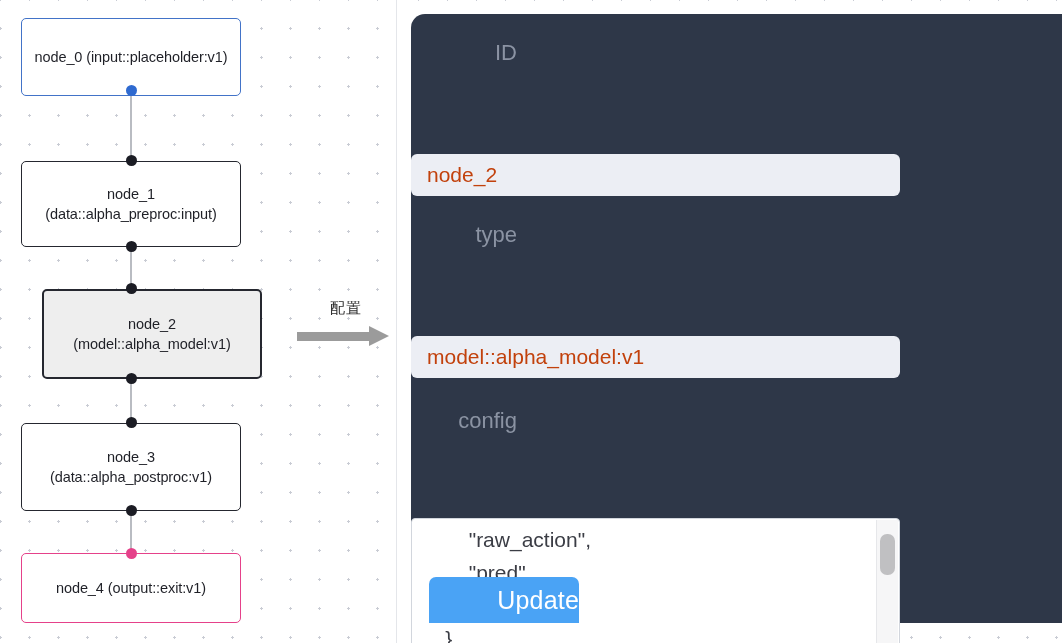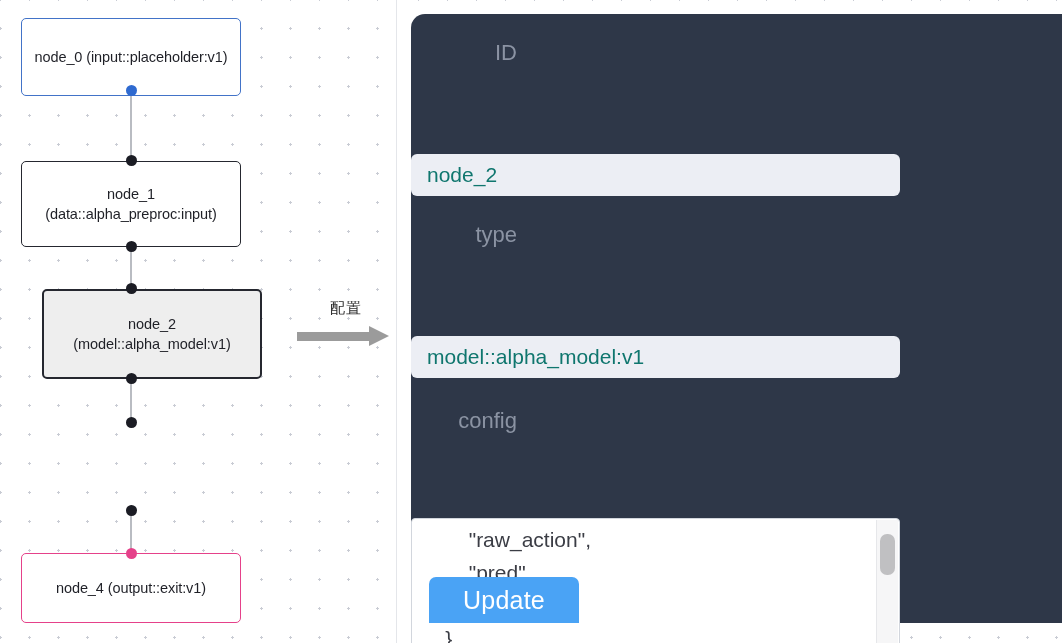--- a/index.html
+++ b/index.html
@@ -157,21 +157,21 @@
     font-weight: 400;
   }
   .field-label.tall { line-height: 30px; padding-top: 10px; }
 
   .field-input {
     width: 489px;
     height: 42px;
     background: #eceef4;
     border: none;
     border-radius: 6px;
-    color: #0f766e;
+    color: #c2410c;
     font-size: 21px;
     font-family: "Liberation Sans", sans-serif;
     padding: 0 16px;
     outline: none;
   }
 
   
   .config-wrap {
     position: relative;
     width: 489px;
@@ -228,21 +228,21 @@
     left: 18px; bottom: 0;
     width: 150px; height: 46px;
     background: #4aa3f5;
     color: #ffffff;
     border: none;
     border-radius: 7px 7px 0 0;
     font-size: 25px;
     font-family: "Liberation Sans", sans-serif;
     letter-spacing: 0.2px;
     cursor: pointer;
-    text-align: center;
+    text-align: right;
     line-height: 40px;
   }
 </style>
 </head>
 <body>
 
 <div id="app">
 
   <div id="graph-canvas">
 
@@ -264,20 +264,24 @@
     <div class="handle" style="top:155px;"></div>
     <div class="handle" style="top:241px;"></div>
 
     <div class="node is-selected" style="top:289px; height:90px;margin-left:21px;">
       <span class="node-text">node_2
 (model::alpha_model:v1)</span>
     </div>
     <div class="handle" style="top:283px;"></div>
     <div class="handle" style="top:373px;"></div>
 
+    <div class="node" style="top:423px; height:88px;">
+      <span class="node-text">node_3
+(data::alpha_postproc:v1)</span>
+    </div>
     <div class="handle" style="top:417px;"></div>
     <div class="handle" style="top:505px;"></div>
 
     <div class="node is-output" style="top:553px; height:70px;">
       <span class="node-text">node_4
 (output::exit:v1)</span>
     </div>
     <div class="handle pink" style="top:548px;"></div>
   </div>
 

